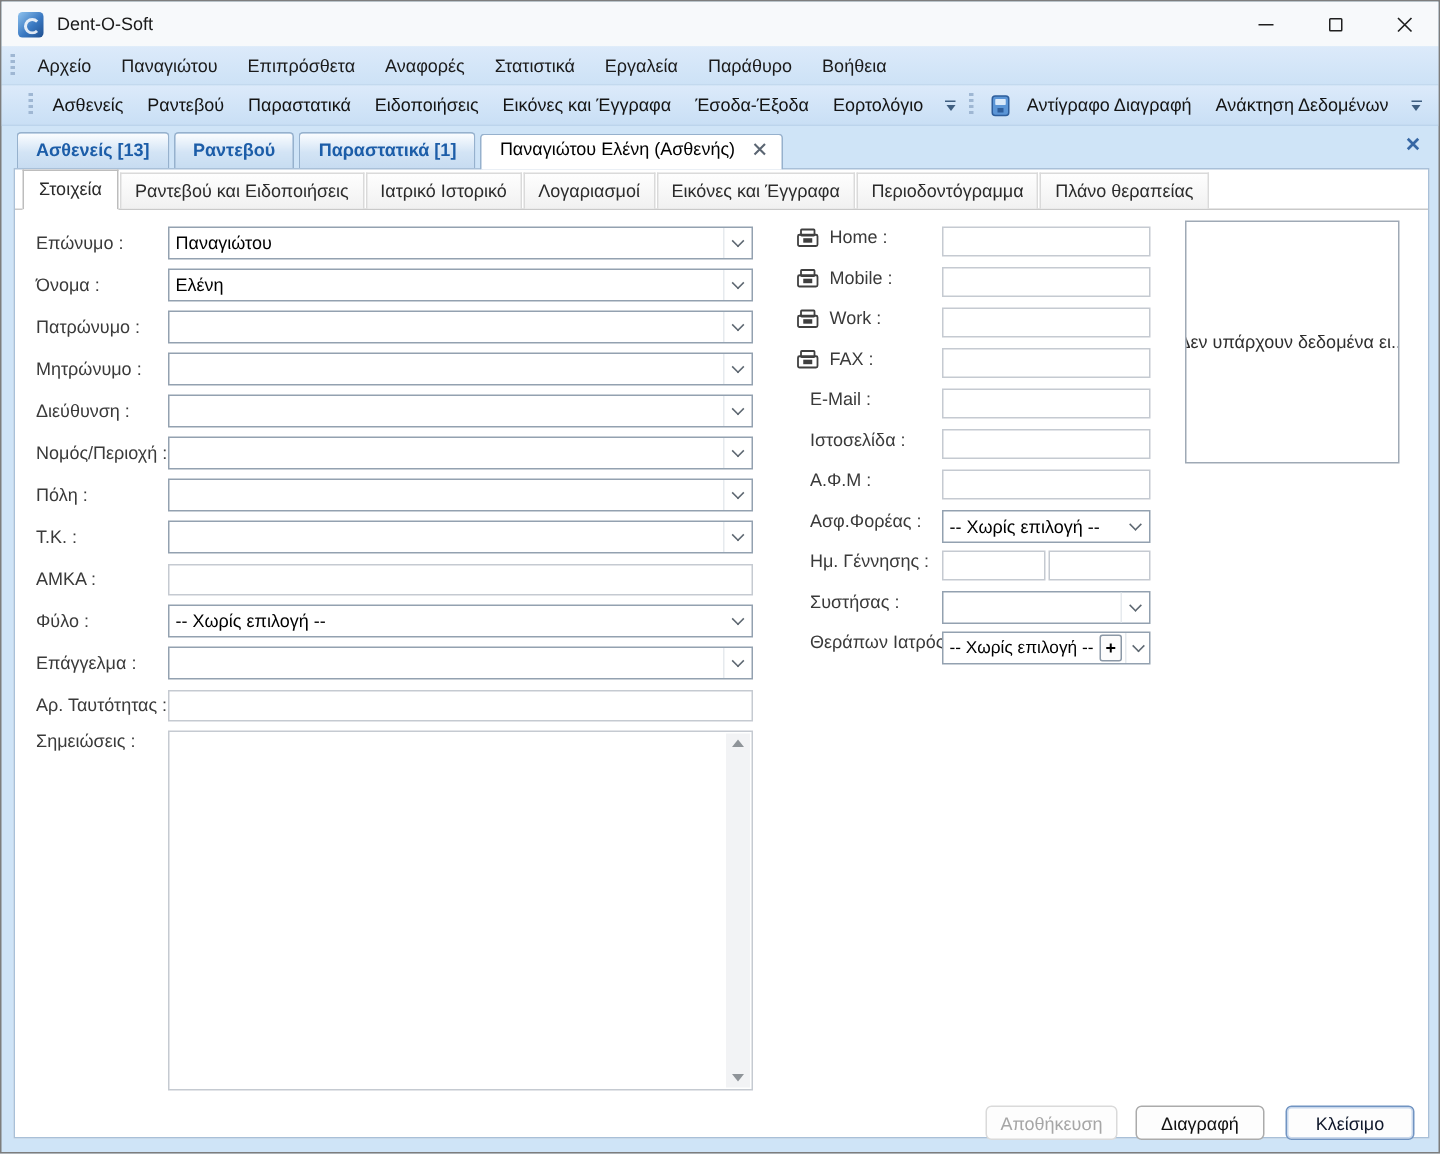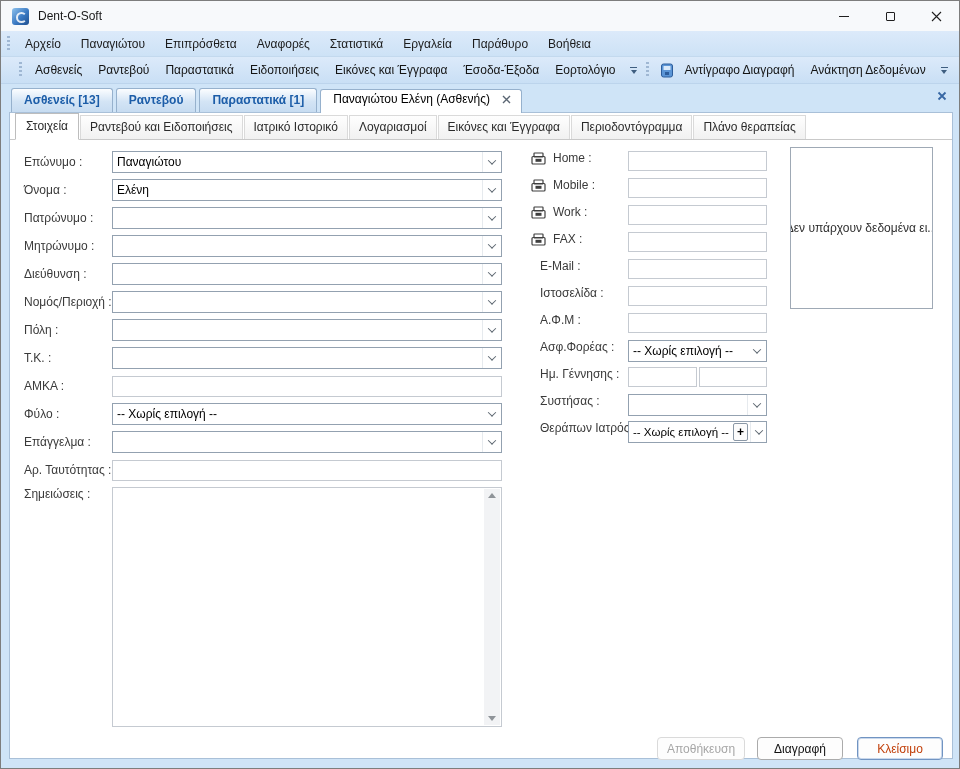--- a/index.html
+++ b/index.html
@@ -93,21 +93,21 @@
 
   .photo-box { position:absolute; left:780px; top:34px; width:143px; height:162px; border:1px solid #9fa9b5;
     display:flex; align-items:center; justify-content:center; font-size:12px; color:#2f2f2f;
     white-space:nowrap; overflow:hidden; padding:0 3px; }
 
   
   .btn { position:absolute; top:624px; height:23px; font-size:12px; display:flex; align-items:center;
     justify-content:center; border-radius:4px; background:#fdfdfd; }
   .btn-save   { left:647px; width:88px; color:#a6a6a6; border:1px solid #dadada; }
   .btn-delete { left:747px; width:86px; color:#111;    border:1px solid #ababab; }
-  .btn-close  { left:847px; width:86px; color:#c2410c;    border:1px solid #7194c2; box-shadow:inset 0 0 0 1px #c9d8ec; }
+  .btn-close  { left:847px; width:86px; color:#0f172a;    border:1px solid #7194c2; box-shadow:inset 0 0 0 1px #c9d8ec; }
 </style>
 </head>
 <body>
 
 <div class="window">
 
   <div class="titlebar">
     <div class="app-icon"></div>
     <span class="title-text">Dent-O-Soft</span>
     <div class="win-controls">

